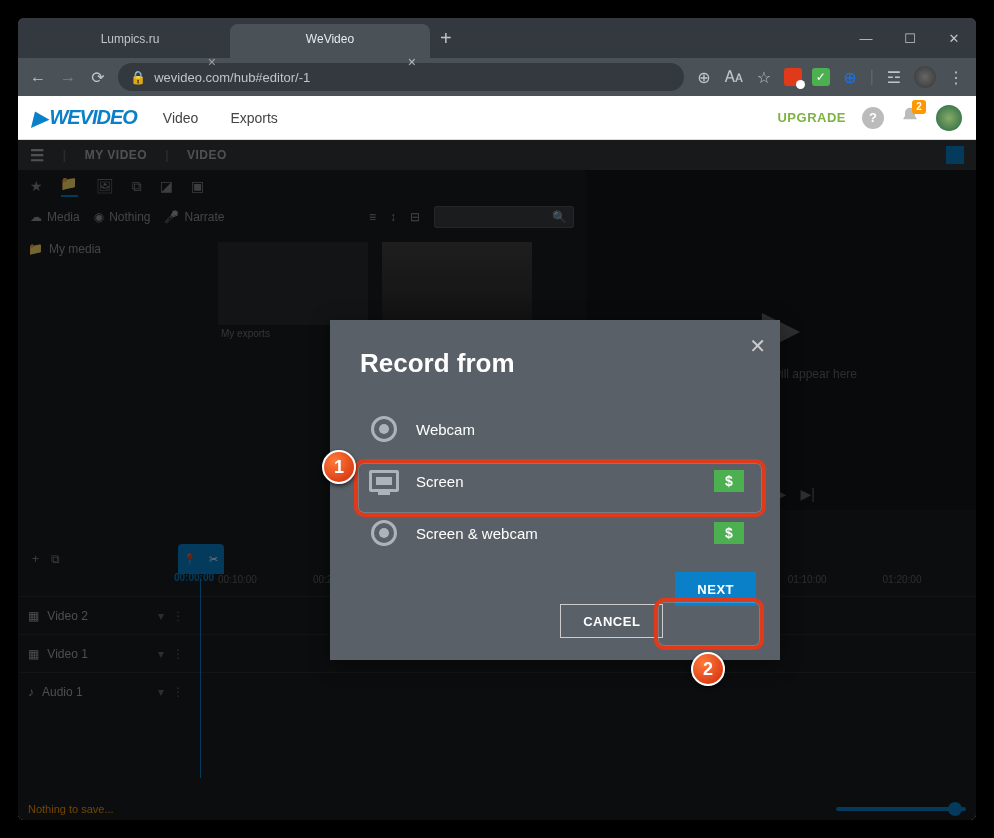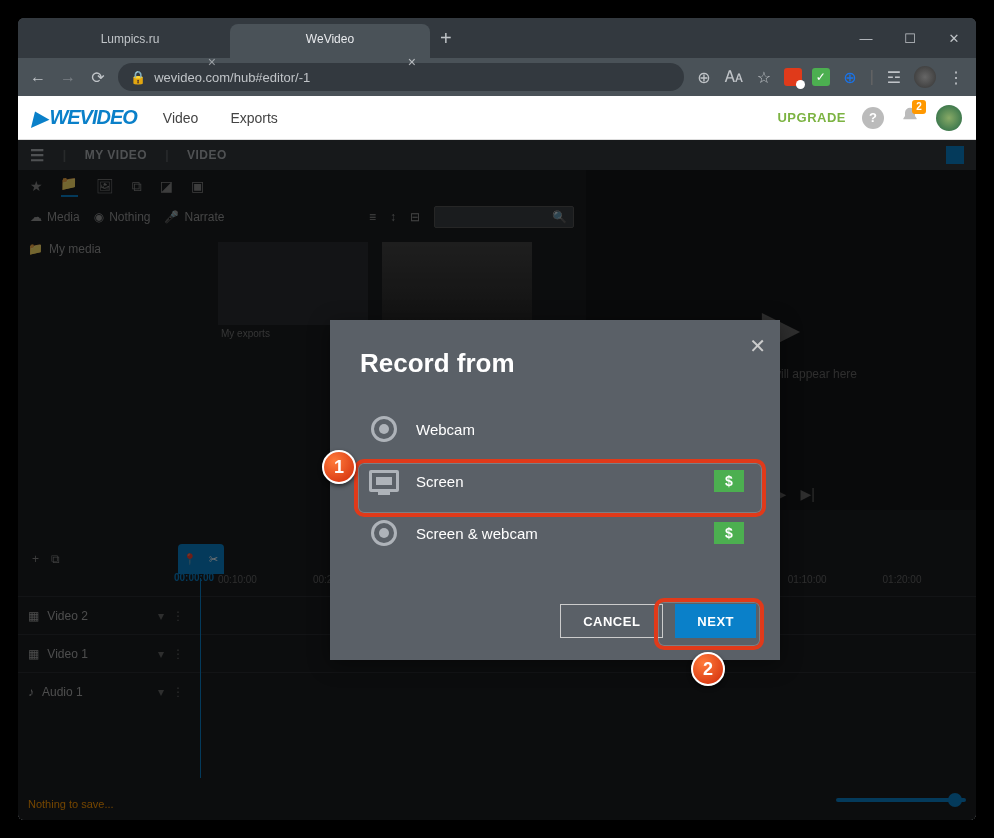--- a/index.html
+++ b/index.html
@@ -78,40 +78,40 @@
 
 .timeline-area { position: absolute; left: 0; right: 0; top: 404px; bottom: 0; background: #1b1e21; display: flex; flex-direction: column; }
 .tl-toolbar { height: 30px; display: flex; align-items: center; gap: 12px; padding: 0 14px; color: #888; font-size: 12px; position: relative; }
 .playhead-marker { position: absolute; left: 160px; top: 0; width: 46px; height: 30px; background: #0a80c9; border-radius: 4px 4px 0 0; display: flex; align-items: center; justify-content: space-around; color: #fff; font-size: 11px; }
 .playhead-time { position: absolute; left: 156px; top: 28px; color: #0a80c9; font-size: 10px; font-weight: bold; }
 .tl-ruler { height: 18px; display: flex; padding-left: 200px; gap: 56px; font-size: 10px; color: #666; margin-bottom: 4px;}
 .playhead-line { position: absolute; left: 182px; top: 34px; width: 1px; height: 200px; background: #0a80c9; }
 .tl-track { height: 38px; border-top: 1px solid #2a2e32; display: flex; align-items: center; padding: 0 10px; gap: 10px; font-size: 12px; color: #aaa; }
 .tl-track-label { width: 120px; display: flex; align-items: center; gap: 8px; }
 .tl-track-ctrl { display: flex; gap: 8px; color: #666; }
-.tl-footer { position: absolute; bottom: 0; left: 0; right: 0; height: 22px; display: flex; align-items: flex-start; padding: 0 10px; font-size: 11px; color: #ff9800; justify-content: space-between; }
+.tl-footer { position: absolute; bottom: 0; left: 0; right: 0; height: 22px; display: flex; align-items: center; padding: 0 10px; font-size: 11px; color: #ff9800; justify-content: space-between; }
 .zoom-slider { width: 130px; height: 4px; background: #0a80c9; position: relative; border-radius: 2px; }
 .zoom-thumb { position: absolute; right: 4px; top: -5px; width: 14px; height: 14px; border-radius: 50%; background: #0a80c9; }
 
 
 .modal { position: absolute; left: 330px; top: 320px; width: 450px; height: 340px; background: #5a6067; z-index: 5; padding: 28px 30px; color: #fff; box-shadow: 0 4px 20px rgba(0,0,0,.4); }
 .modal-close { position: absolute; right: 14px; top: 14px; color: #ccc; font-size: 20px; font-weight: 300; }
 .modal h2 { font-size: 26px; font-weight: 700; margin-bottom: 24px; }
 .option { display: flex; align-items: center; gap: 14px; padding: 10px 6px; font-size: 15px; height: 52px; position: relative; }
 .option-icon { width: 36px; height: 28px; display: flex; align-items: center; justify-content: center; }
 .opt-camera { width: 26px; height: 26px; border: 3px solid #aeb3b9; border-radius: 50%; display: flex; align-items: center; justify-content: center; }
 .opt-camera::after { content: ''; width: 10px; height: 10px; background: #aeb3b9; border-radius: 50%; }
 .opt-screen { width: 30px; height: 22px; border: 3px solid #aeb3b9; border-radius: 2px; position: relative; }
 .opt-screen::before { content: ''; position: absolute; inset: 4px; background: #aeb3b9; }
 .opt-screen::after { content: ''; position: absolute; left: 6px; right: 6px; bottom: -6px; height: 3px; background: #aeb3b9; }
 .price-tag { margin-left: auto; width: 30px; height: 22px; background: #4caf50; color: #fff; display: flex; align-items: center; justify-content: center; font-weight: bold; font-size: 14px; }
 
 .modal-btns { position: absolute; right: 24px; bottom: 22px; display: flex; gap: 12px; }
 .btn { height: 34px; padding: 0 22px; display: flex; align-items: center; justify-content: center; font-size: 13px; font-weight: 700; letter-spacing: .5px; }
-.btn-cancel { border: 1px solid #ccc; color: #fff; }
+.btn-cancel { border: 1px solid #ccc; color: #fff; margin-top: 32px; }
 .btn-next { background: #0a80c9; color: #fff; border: none; }
 
 
 .annot { position: absolute; border: 4px solid #e03a1a; border-radius: 10px; z-index: 10; box-shadow: inset 0 0 0 1px rgba(255,255,255,.2); pointer-events: none; }
 .annot-1 { left: 354px; top: 459px; width: 412px; height: 58px; }
 .annot-2 { left: 654px; top: 598px; width: 110px; height: 52px; }
 .num-circle { position: absolute; width: 34px; height: 34px; border-radius: 50%; background: radial-gradient(circle at 35% 30%, #ff7a3a, #d02a0a); border: 2px solid #fff; color: #fff; font-weight: 900; font-size: 18px; display: flex; align-items: center; justify-content: center; z-index: 11; box-shadow: 0 2px 4px rgba(0,0,0,.6); }
 </style>
 </head>
 <body>

